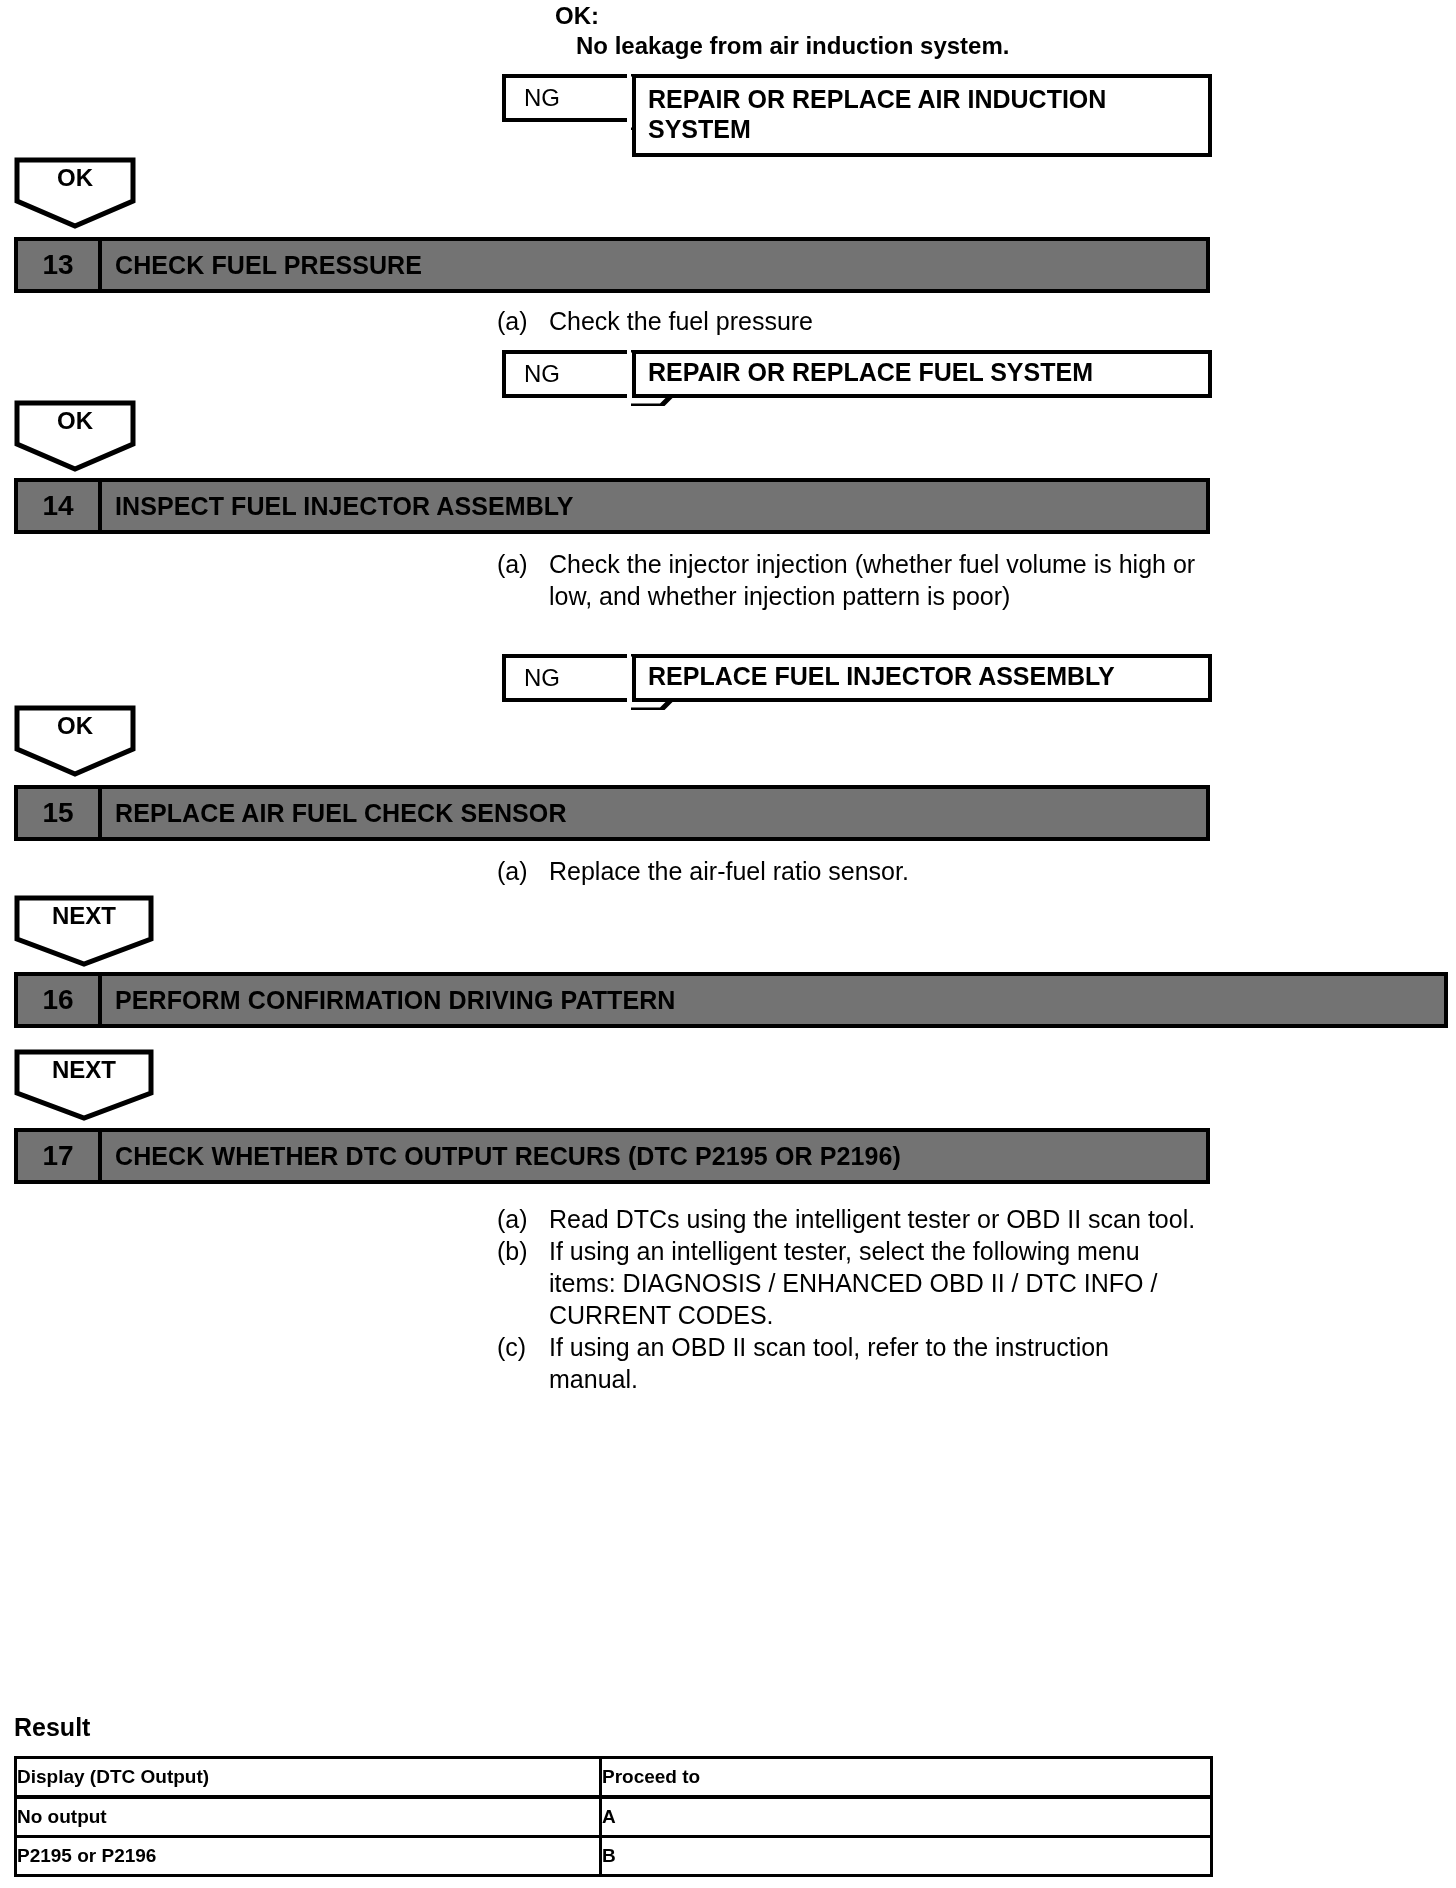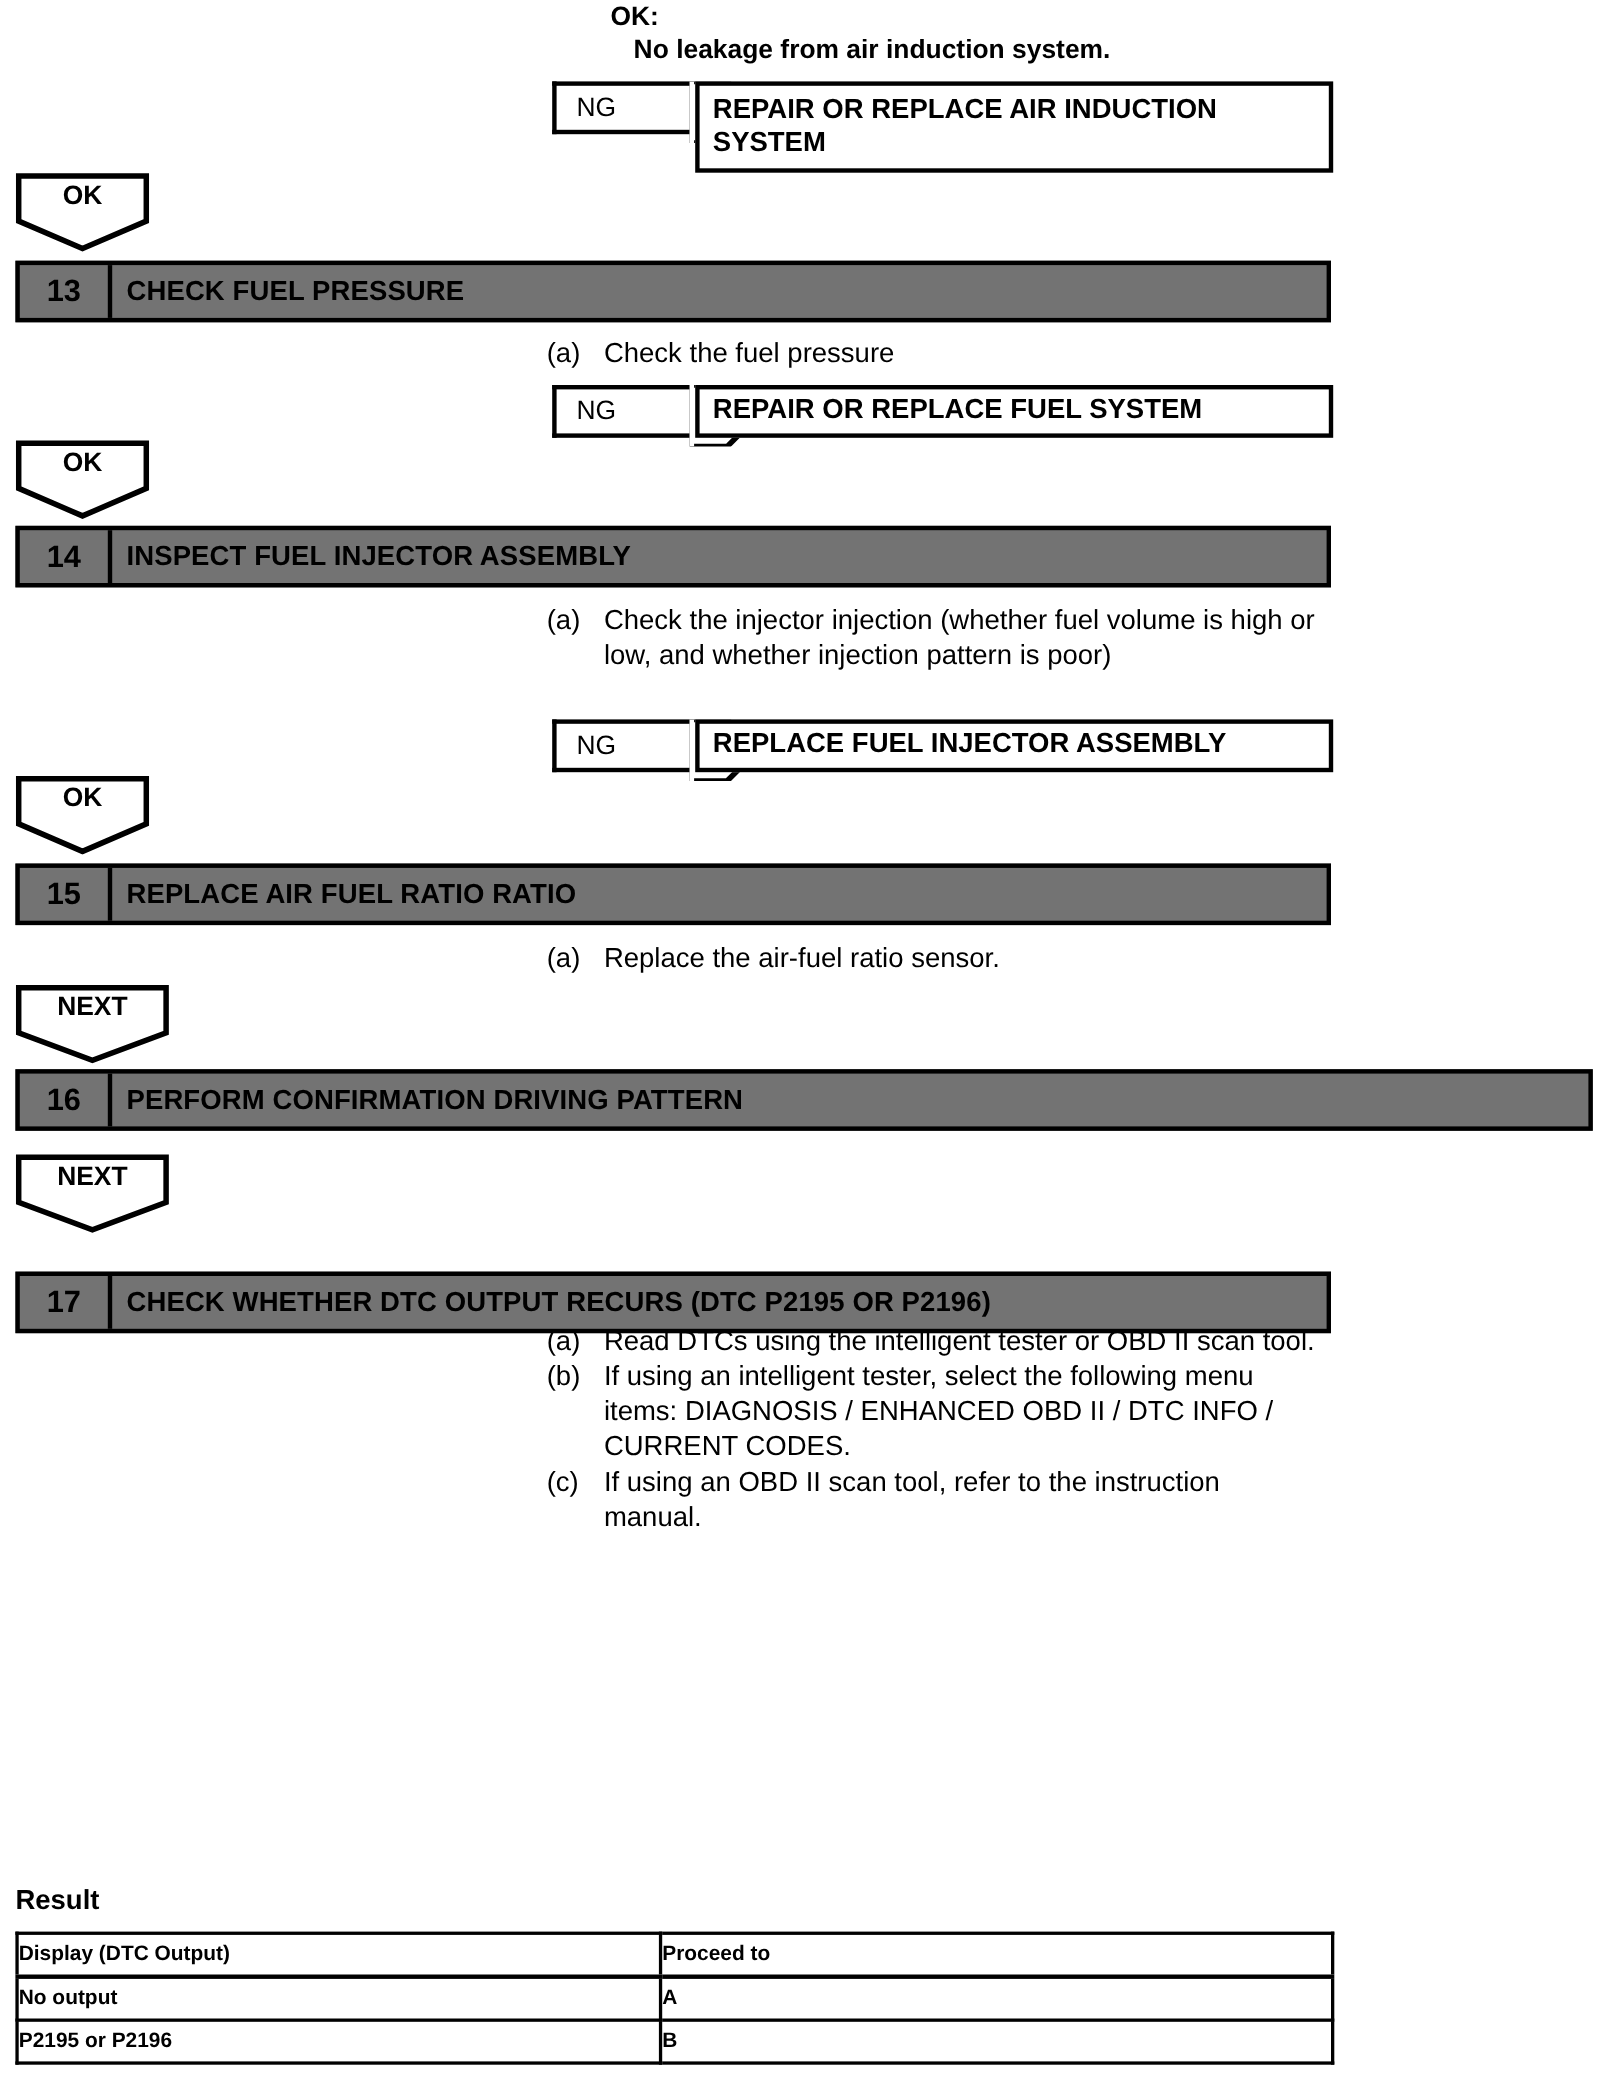--- a/index.html
+++ b/index.html
@@ -256,21 +256,21 @@
 
   <div class="down-tag" style="left:14px; top:705px;">
     <svg width="122" height="72" viewBox="0 0 122 72">
       <polygon points="3,3 119,3 119,44 61,69 3,44" fill="#fff" stroke="#000" stroke-width="5"></polygon>
     </svg>
     <span class="lbl">OK</span>
   </div>
 
   <div class="step-box" style="left:14px; top:785px; width:1196px;">
     <div class="step-num">15</div>
-    <div class="step-title">REPLACE AIR FUEL RATIO RATIO</div>
+    <div class="step-title">REPLACE AIR FUEL CHECK SENSOR</div>
   </div>
   <div class="instr" style="left:497px; top:855px; width:700px;">
     <div class="instr-row">
       <span class="instr-marker">(a)</span>
       <span class="instr-text">Replace the air-fuel ratio sensor.</span>
     </div>
   </div>
 
   <div class="down-tag wide" style="left:14px; top:895px;">
     <svg width="140" height="72" viewBox="0 0 140 72">
@@ -284,21 +284,21 @@
     <div class="step-title">PERFORM CONFIRMATION DRIVING PATTERN</div>
   </div>
 
   <div class="down-tag wide" style="left:14px; top:1049px;">
     <svg width="140" height="72" viewBox="0 0 140 72">
       <polygon points="3,3 137,3 137,44 70,69 3,44" fill="#fff" stroke="#000" stroke-width="5"></polygon>
     </svg>
     <span class="lbl">NEXT</span>
   </div>
 
-  <div class="step-box" style="left:14px; top:1128px; width:1196px;margin-top:28px;">
+  <div class="step-box" style="left:14px; top:1128px; width:1196px;">
     <div class="step-num">17</div>
     <div class="step-title">CHECK WHETHER DTC OUTPUT RECURS (DTC P2195 OR P2196)</div>
   </div>
   <div class="instr" style="left:497px; top:1203px; width:700px;">
     <div class="instr-row">
       <span class="instr-marker">(a)</span>
       <span class="instr-text">Read DTCs using the intelligent tester or OBD II scan tool.</span>
     </div>
     <div class="instr-row">
       <span class="instr-marker">(b)</span>

